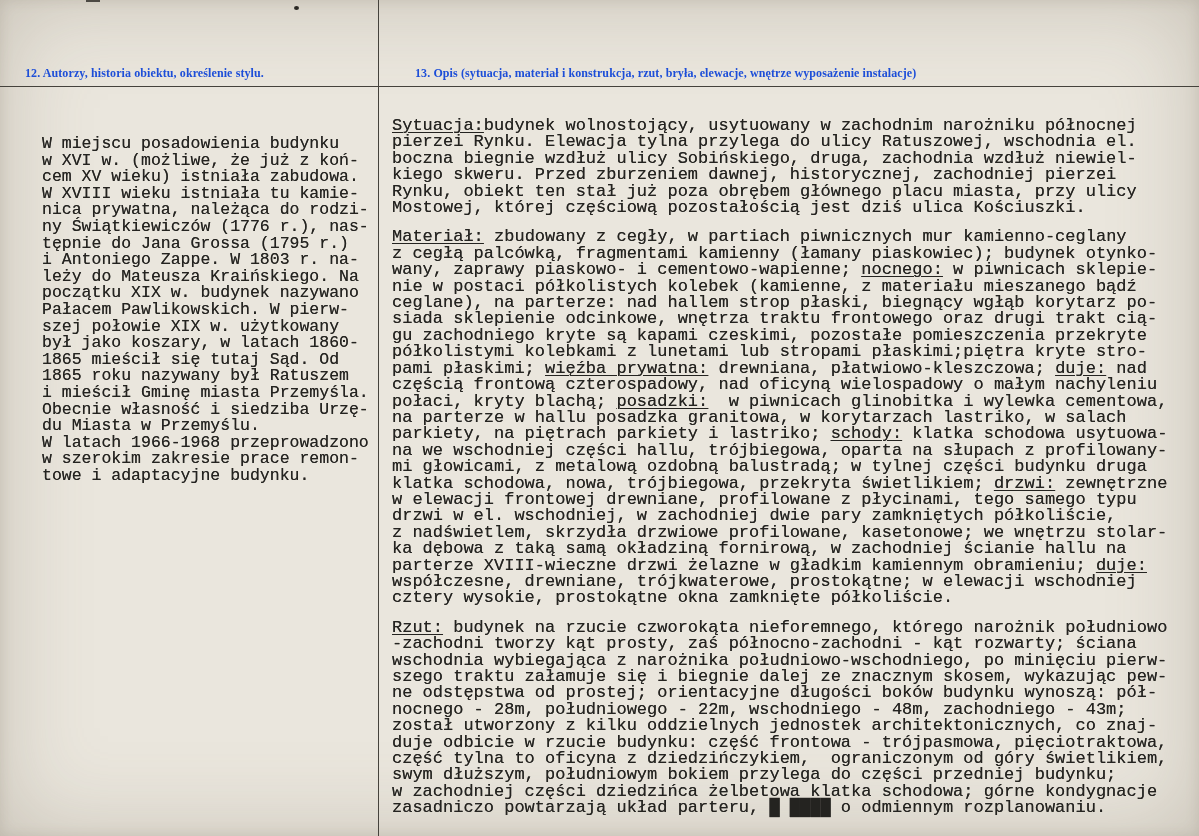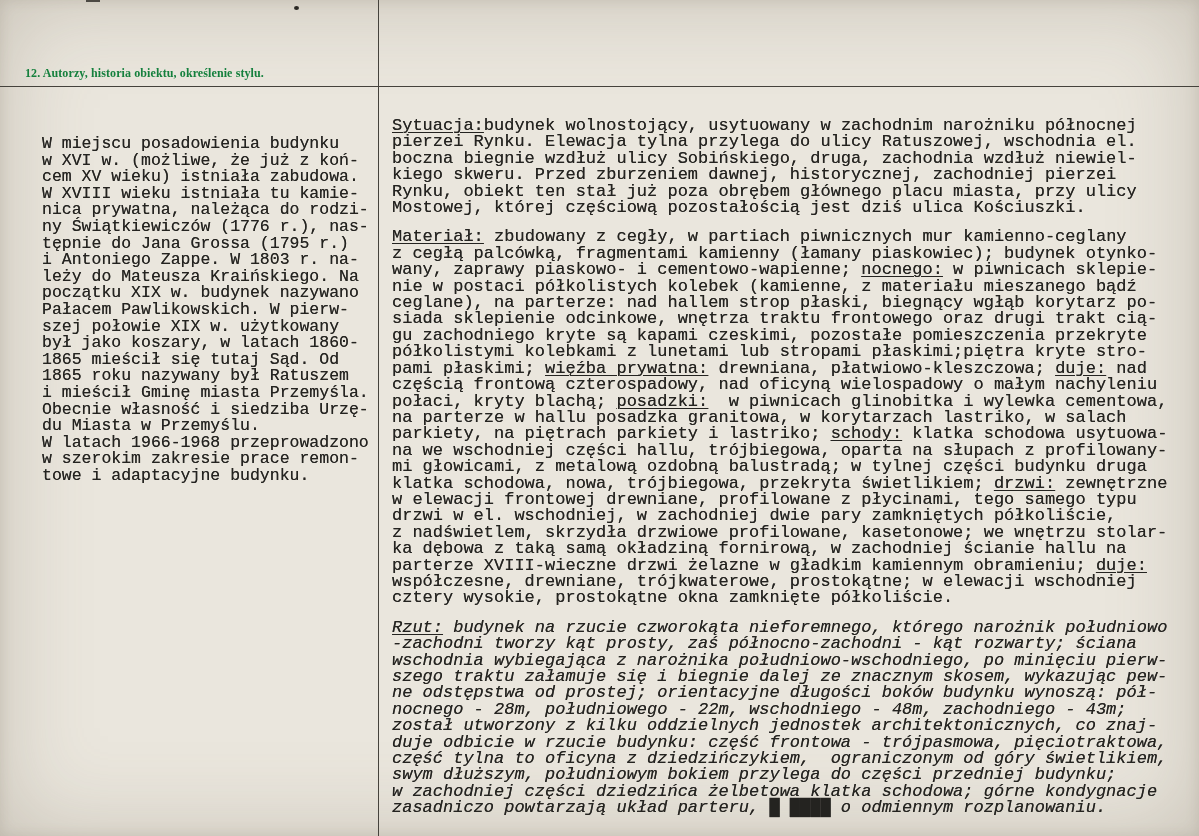--- a/index.html
+++ b/index.html
@@ -33,21 +33,21 @@
     width: 1px;
     height: 836px;
     background: #45423c;
   }
   .section-header {
     position: absolute;
     font-family: "Liberation Serif", serif;
     font-weight: 700;
     font-size: 12px;
     line-height: 13px;
-    color: #15803d;
+    color: #1d4ed8;
     letter-spacing: 0.1px;
     white-space: nowrap;
   }
   .hdr-left  { left: 25px;  top: 67px; }
   .hdr-right { left: 415px; top: 67px; }
 
   .typewriter {
     white-space: pre-wrap;
     text-shadow: 0 0 0.5px rgba(36, 35, 32, 0.75);
   }
@@ -62,21 +62,21 @@
   }
   .body-right {
     position: absolute;
     left: 392px;
     top: 118px;
     width: 802px;
     font-size: 17px;
     line-height: 16.4px;
   }
   .body-right .para { margin: 0 0 13px 0; }
-  .body-right .para:last-child { margin-bottom: 0; font-style: italic; }
+  .body-right .para:last-child { margin-bottom: 0; }
   u {
     text-decoration: underline;
     text-decoration-thickness: 1.2px;
     text-underline-offset: 2px;
     margin-top: 40px;
   }
   .speck {
     position: absolute;
     background: #2a2824;
     border-radius: 50%;
@@ -87,20 +87,21 @@
 </head>
 <body>
 
 <div class="page">
 
   <div class="speck speck-1"></div>
   <div class="speck speck-2"></div>
 
   <div class="section-header hdr-left">12. Autorzy, historia obiektu, określenie stylu.</div>
 
+  <div class="section-header hdr-right">13. Opis (sytuacja, materiał i konstrukcja, rzut, bryła, elewacje, wnętrze wyposażenie instalacje)</div>
 
   <div class="rule-h"></div>
   <div class="rule-v"></div>
 
   <div class="typewriter body-left">W miejscu posadowienia budynku
 w XVI w. (możliwe, że już z koń-
 cem XV wieku) istniała zabudowa.
 W XVIII wieku istniała tu kamie-
 nica prywatna, należąca do rodzi-
 ny Świątkiewiczów (1776 r.), nas-

